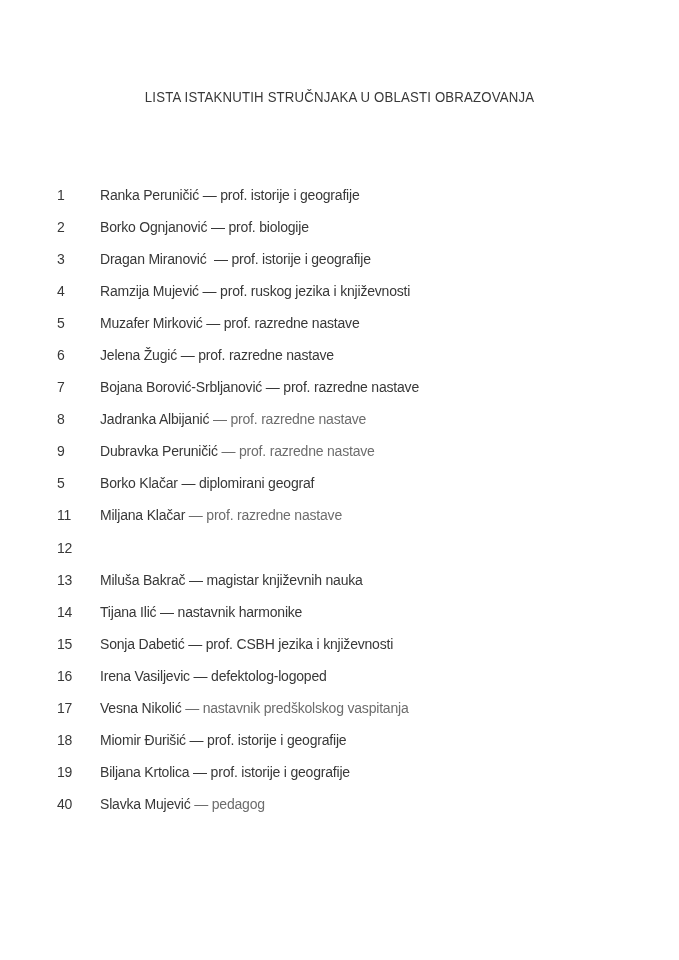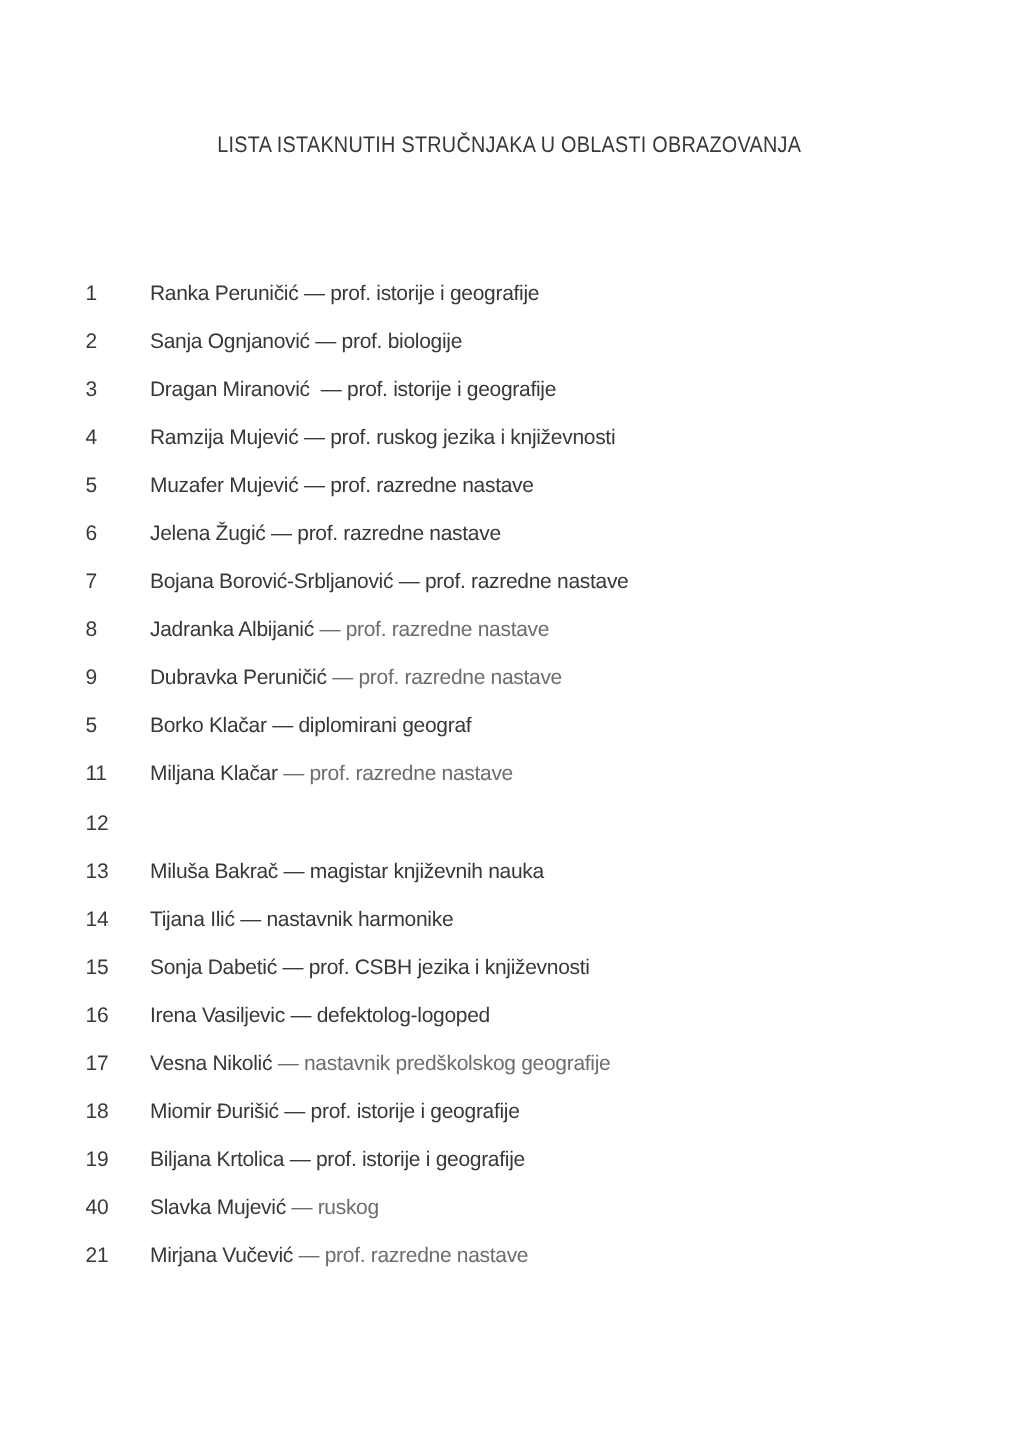--- a/index.html
+++ b/index.html
@@ -64,36 +64,36 @@
   <h1 class="doc-title">LISTA ISTAKNUTIH STRUČNJAKA U OBLASTI OBRAZOVANJA</h1>
 
   <div class="expert-list" id="expert-list">
   <div class="row">
     <span class="num">1</span>
     <span class="text"><span class="name">Ranka Peruničić</span><span class="sep"> — </span><span class="prof">prof. istorije i geografije</span></span>
   </div>
 
   <div class="row">
     <span class="num">2</span>
-    <span class="text"><span class="name">Sanja Ognjanović</span><span class="sep"> — </span><span class="prof">prof. biologije</span></span>
+    <span class="text"><span class="name">Borko Ognjanović</span><span class="sep"> — </span><span class="prof">prof. biologije</span></span>
   </div>
 
   <div class="row">
     <span class="num">3</span>
     <span class="text"><span class="name">Dragan Miranović&nbsp;</span><span class="sep"> — </span><span class="prof">prof. istorije i geografije</span></span>
   </div>
 
   <div class="row">
     <span class="num">4</span>
     <span class="text"><span class="name">Ramzija Mujević</span><span class="sep"> — </span><span class="prof">prof. ruskog jezika i književnosti</span></span>
   </div>
 
   <div class="row">
     <span class="num">5</span>
-    <span class="text"><span class="name">Muzafer Mujević</span><span class="sep"> — </span><span class="prof">prof. razredne nastave</span></span>
+    <span class="text"><span class="name">Muzafer Mirković</span><span class="sep"> — </span><span class="prof">prof. razredne nastave</span></span>
   </div>
 
   <div class="row">
     <span class="num">6</span>
     <span class="text"><span class="name">Jelena Žugić</span><span class="sep"> — </span><span class="prof">prof. razredne nastave</span></span>
   </div>
 
   <div class="row">
     <span class="num">7</span>
     <span class="text"><span class="name">Bojana Borović-Srbljanović</span><span class="sep"> — </span><span class="prof">prof. razredne nastave</span></span>
@@ -138,36 +138,32 @@
     <span class="text"><span class="name">Sonja Dabetić</span><span class="sep"> — </span><span class="prof">prof. CSBH jezika i književnosti</span></span>
   </div>
 
   <div class="row">
     <span class="num">16</span>
     <span class="text"><span class="name">Irena Vasiljevic</span><span class="sep"> — </span><span class="prof">defektolog-logoped</span></span>
   </div>
 
   <div class="row muted-tail">
     <span class="num">17</span>
-    <span class="text"><span class="name">Vesna Nikolić</span><span class="sep"> — </span><span class="prof">nastavnik predškolskog geografije</span></span>
+    <span class="text"><span class="name">Vesna Nikolić</span><span class="sep"> — </span><span class="prof">nastavnik predškolskog vaspitanja</span></span>
   </div>
 
   <div class="row">
     <span class="num">18</span>
     <span class="text"><span class="name">Miomir Đurišić</span><span class="sep"> — </span><span class="prof">prof. istorije i geografije</span></span>
   </div>
 
   <div class="row">
     <span class="num">19</span>
     <span class="text"><span class="name">Biljana Krtolica</span><span class="sep"> — </span><span class="prof">prof. istorije i geografije</span></span>
   </div>
 
   <div class="row muted-tail">
     <span class="num">40</span>
-    <span class="text"><span class="name">Slavka Mujević</span><span class="sep"> — </span><span class="prof">ruskog</span></span>
+    <span class="text"><span class="name">Slavka Mujević</span><span class="sep"> — </span><span class="prof">pedagog</span></span>
   </div>
 
-  <div class="row muted-tail">
-    <span class="num">21</span>
-    <span class="text"><span class="name">Mirjana Vučević</span><span class="sep"> — </span><span class="prof">prof. razredne nastave</span></span>
-  </div>
 </div>
 </div>
 
 </body></html>

